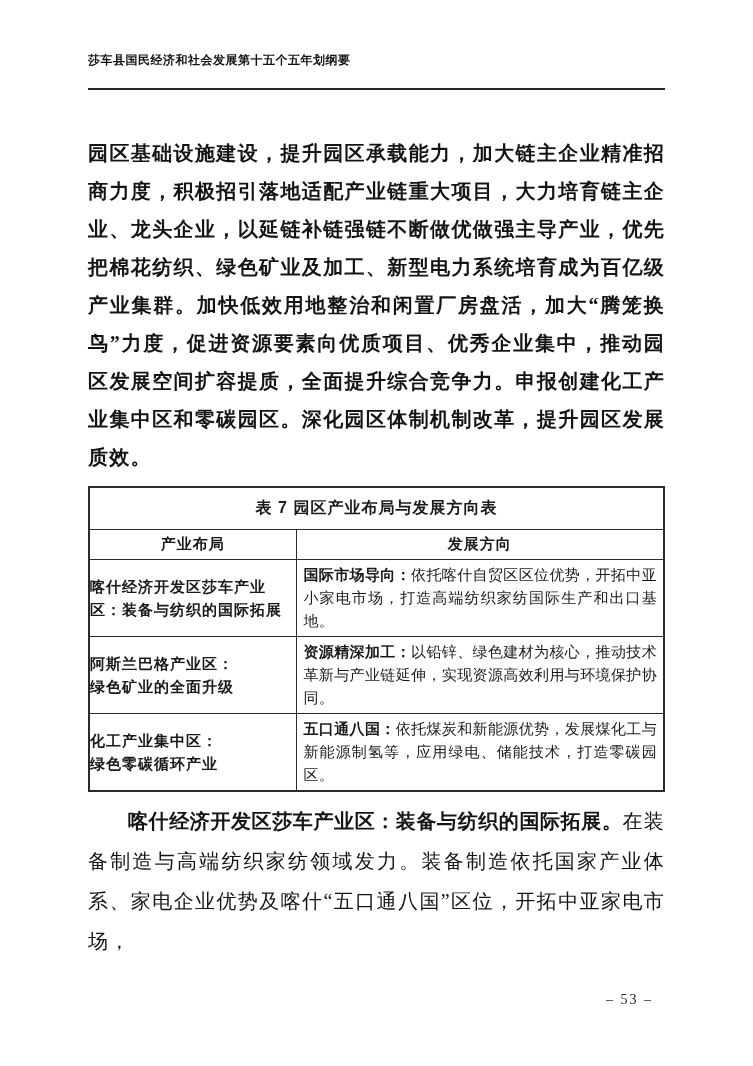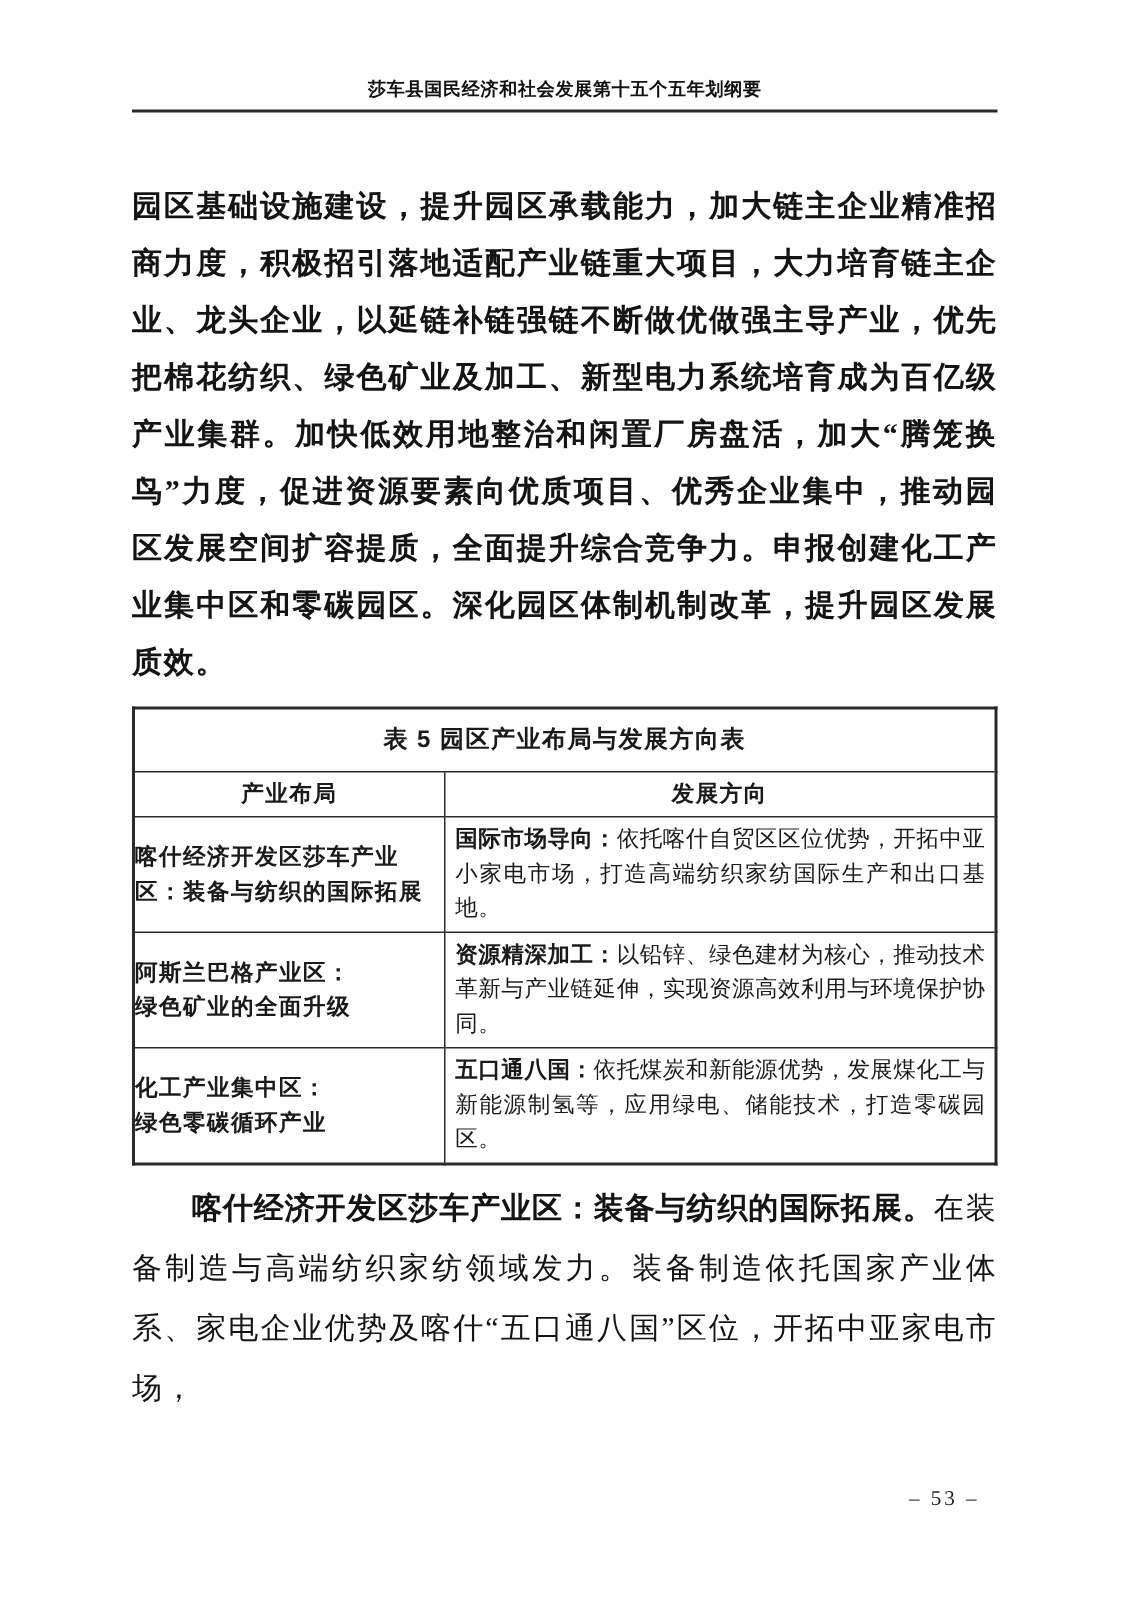--- a/index.html
+++ b/index.html
@@ -15,23 +15,23 @@
     overflow: hidden;
   }
   .content {
     position: absolute;
     left: 88px;
     right: 88px;
     top: 0;
   }
   .header {
     padding-top: 50px;
-    text-align: center;
+    text-align: left;
     border-bottom: 2px solid #2a2a2a;
-    padding-bottom: 5px;
+    padding-bottom: 19px;
   }
   .header-title {
     font-family: "Liberation Sans", "DejaVu Sans", sans-serif;
     font-weight: bold;
     font-size: 12px;
     letter-spacing: 0.5px;
     color: #111;
   }
   .para {
     font-size: 20px;
@@ -118,21 +118,21 @@
 
     <p class="para para-1">园区基础设施建设，提升园区承载能力，加大链主企业精准招商力度，积极招引落地适配产业链重大项目，大力培育链主企业、龙头企业，以延链补链强链不断做优做强主导产业，优先把棉花纺织、绿色矿业及加工、新型电力系统培育成为百亿级产业集群。加快低效用地整治和闲置厂房盘活，加大“腾笼换鸟”力度，促进资源要素向优质项目、优秀企业集中，推动园区发展空间扩容提质，全面提升综合竞争力。申报创建化工产业集中区和零碳园区。深化园区体制机制改革，提升园区发展质效。</p>
 
     <table class="industry">
       <colgroup>
         <col class="col-zone">
         <col class="col-dir">
       </colgroup>
       <tbody>
         <tr>
-          <td class="tbl-title-cell" colspan="2">表 5 园区产业布局与发展方向表</td>
+          <td class="tbl-title-cell" colspan="2">表 7 园区产业布局与发展方向表</td>
         </tr>
         <tr class="tbl-head">
           <th>产业布局</th>
           <th>发展方向</th>
         </tr>
 
         <tr>
           <td class="zone-cell">
             <span>喀什经济开发区莎车产业</span><br>
             <span>区：装备与纺织的国际拓展</span>

